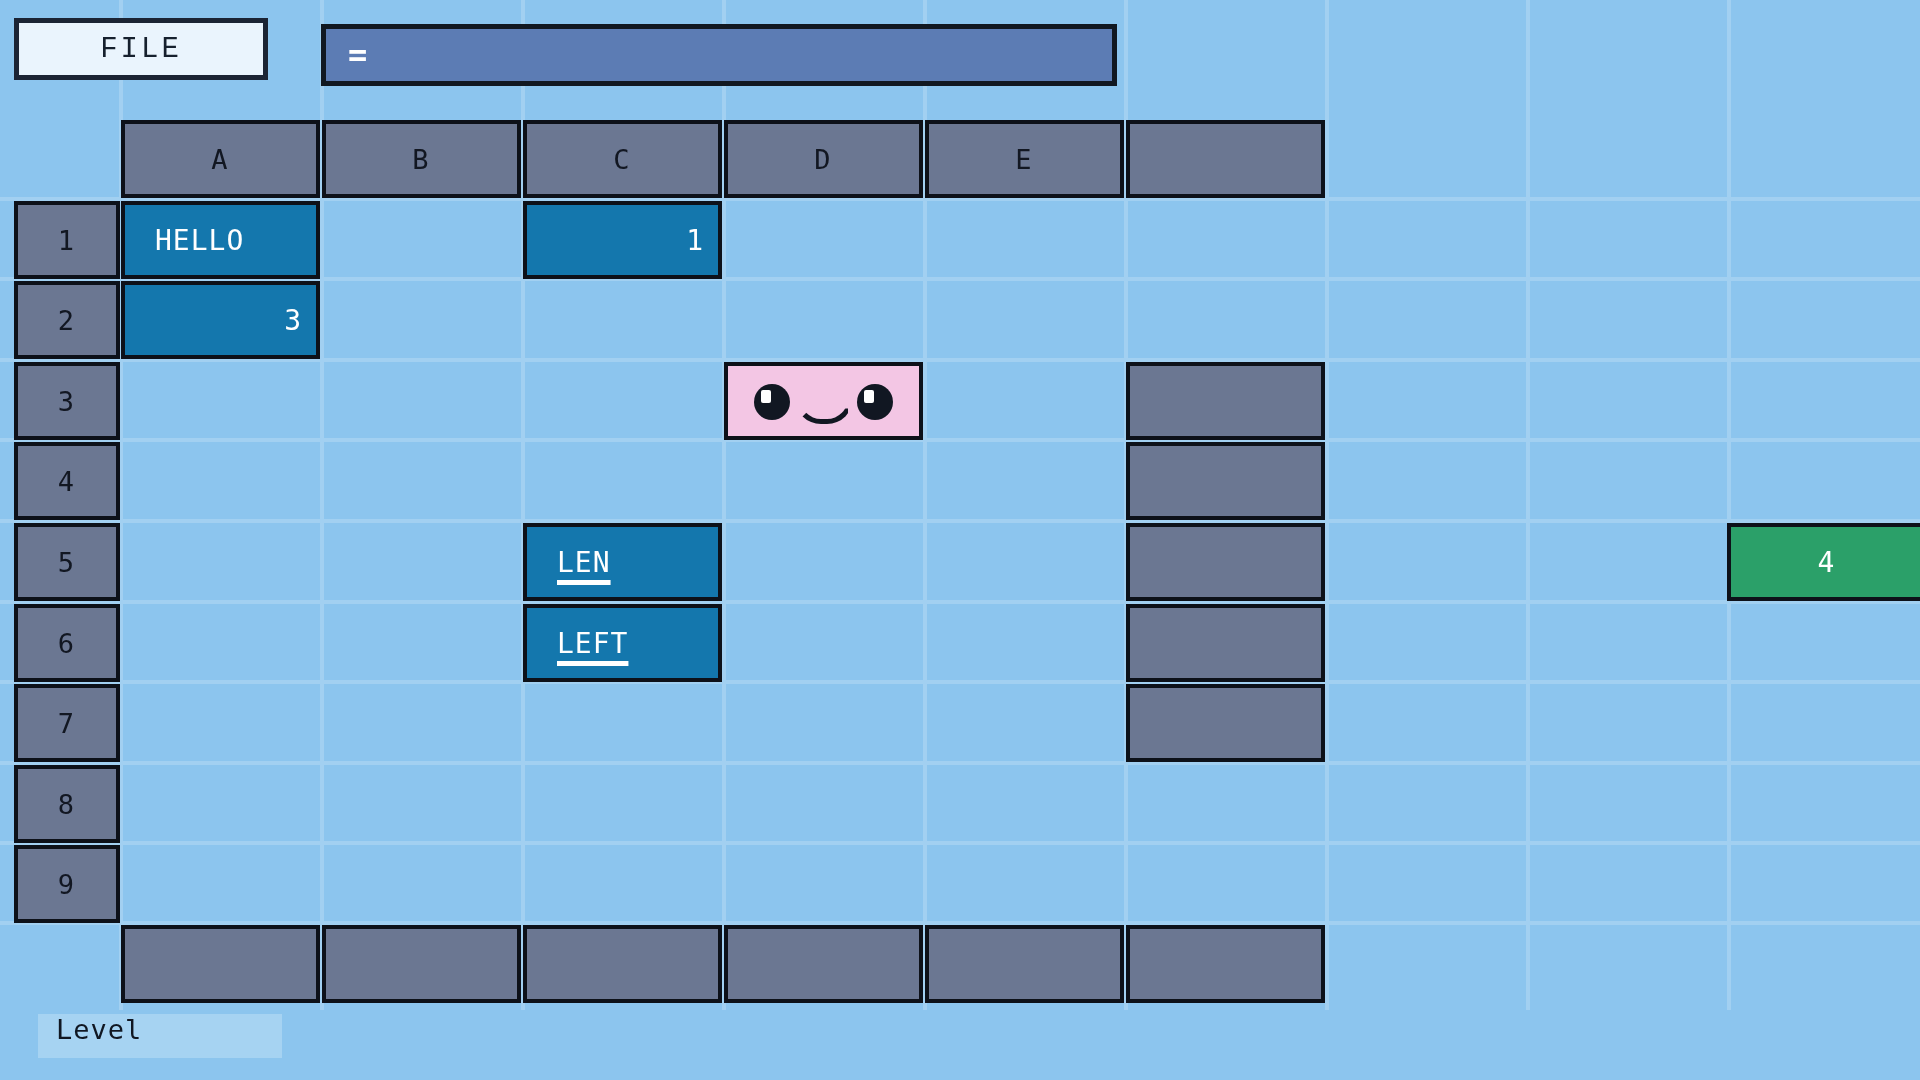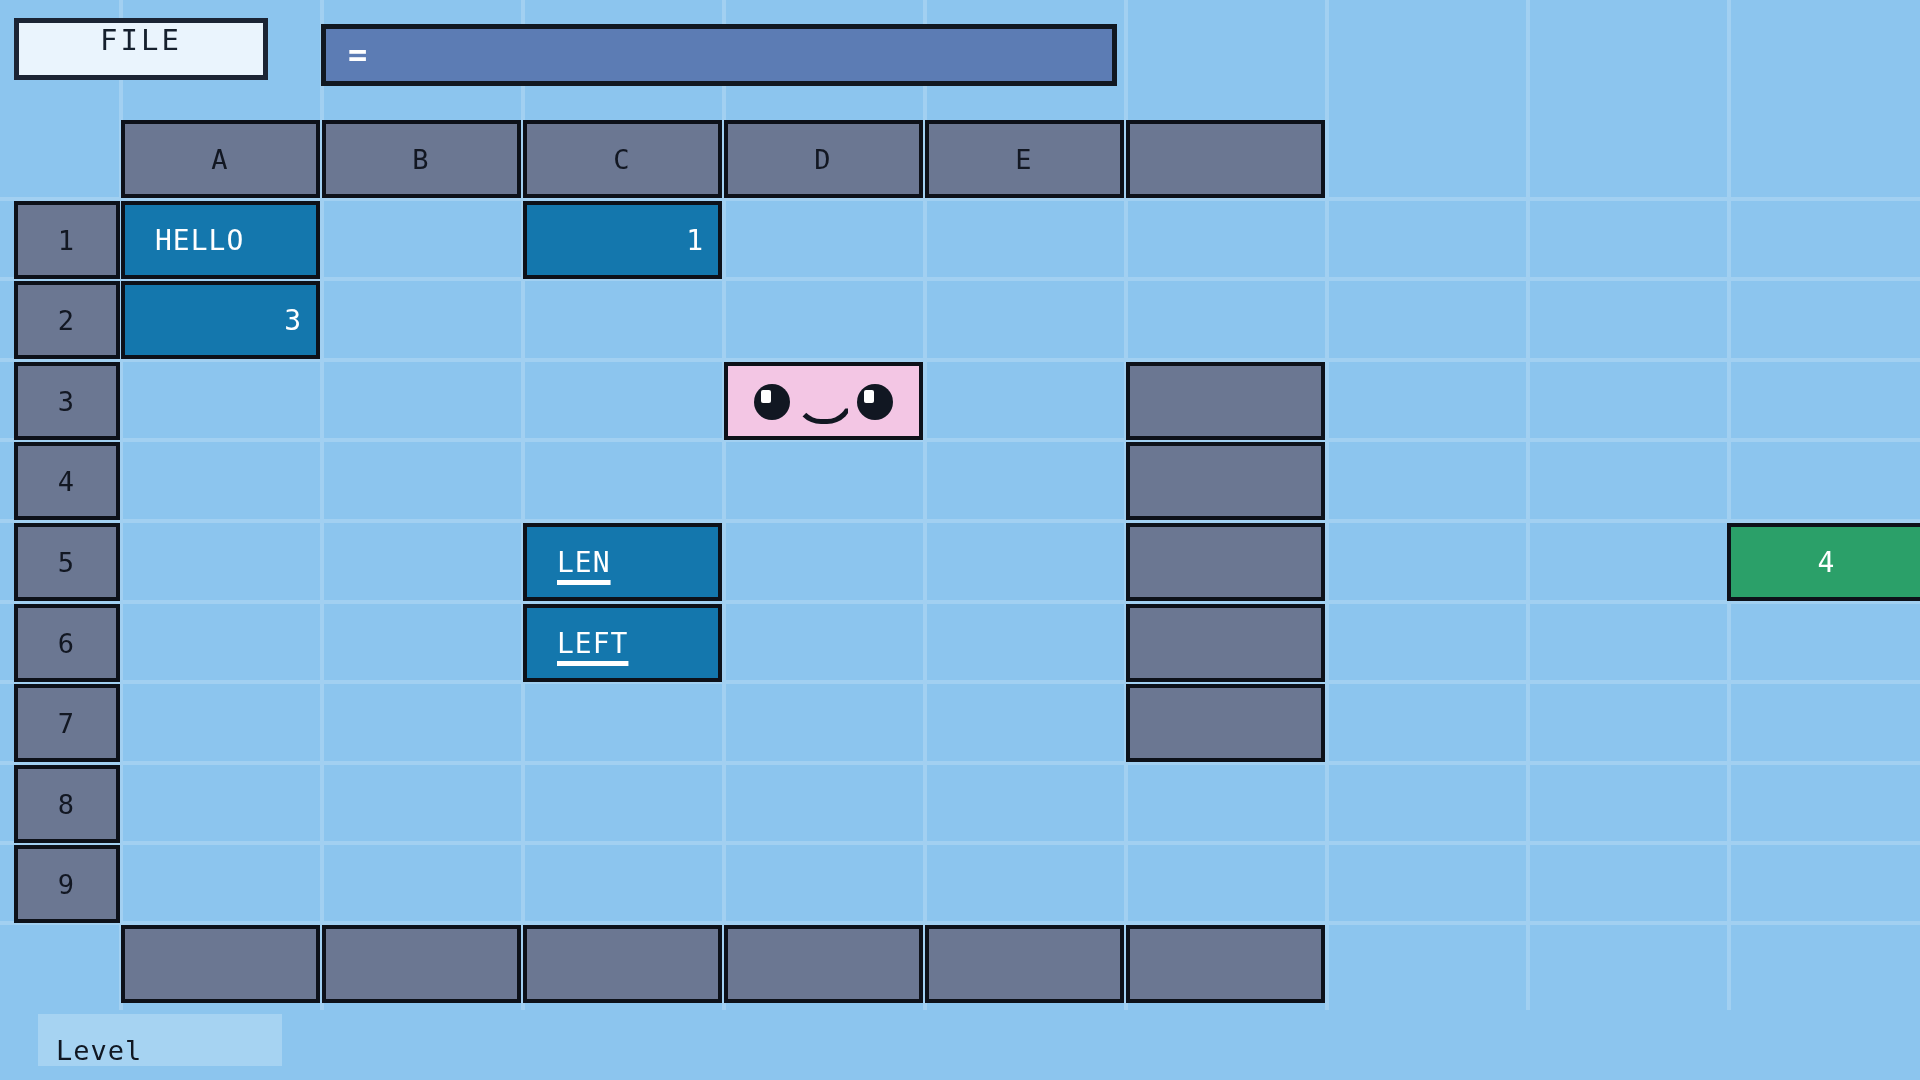--- a/index.html
+++ b/index.html
@@ -53,23 +53,25 @@
     left: 14px;
     top: 18px;
     width: 254px;
     height: 62px;
     background: #eaf4fd;
     border: 5px solid #1b2434;
     color: #16202e;
     font-size: 29px;
     letter-spacing: 3px;
     display: flex;
+    align-items: center;
     justify-content: center;
     cursor: pointer;
     user-select: none;
+    font-family: Liberation Mono, monospace;
   }
 
   #formula-bar {
     position: absolute;
     left: 321px;
     top: 24px;
     width: 796px;
     height: 62px;
     background: #5c7cb4;
     border: 5px solid #111821;
@@ -183,24 +185,24 @@
     border-right-color: transparent;
     border-radius: 0 0 40px 40px;
   }
 
   
   #status-bar {
     position: absolute;
     left: 38px;
     top: 1014px;
     width: 244px;
-    height: 52px;
+    height: 44px;
     background: #a6d3f2;
     display: flex;
-    align-items: flex-end;
+    align-items: flex-start;
     padding-left: 18px;
   }
   #status-text {
     color: #101722;
     font-size: 27px;
     letter-spacing: 1px;
   }
 </style>
 </head>
 <body>

